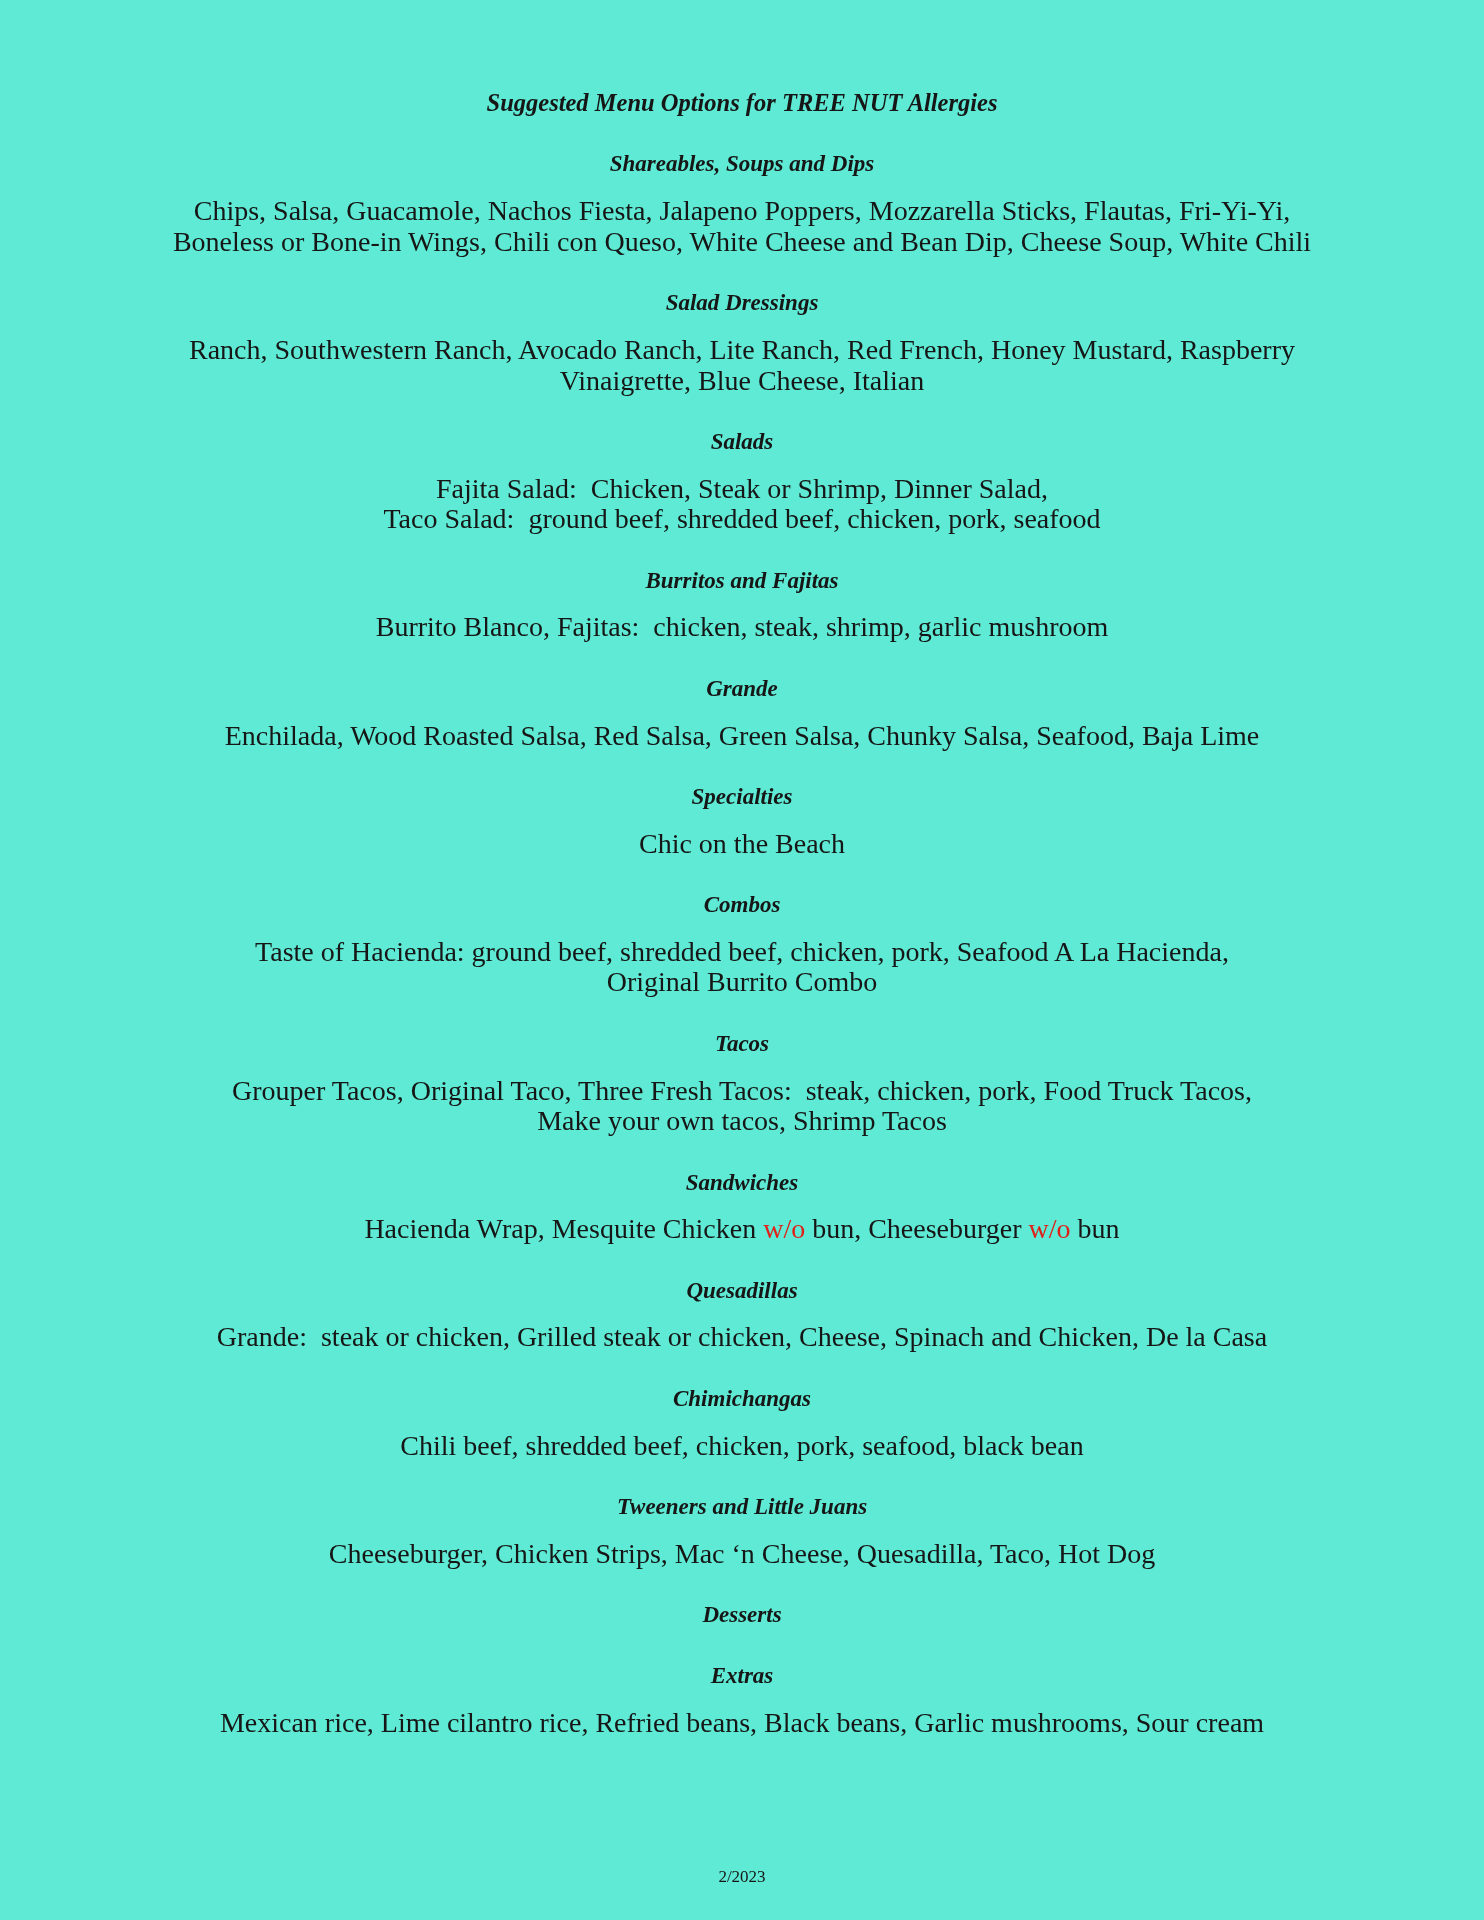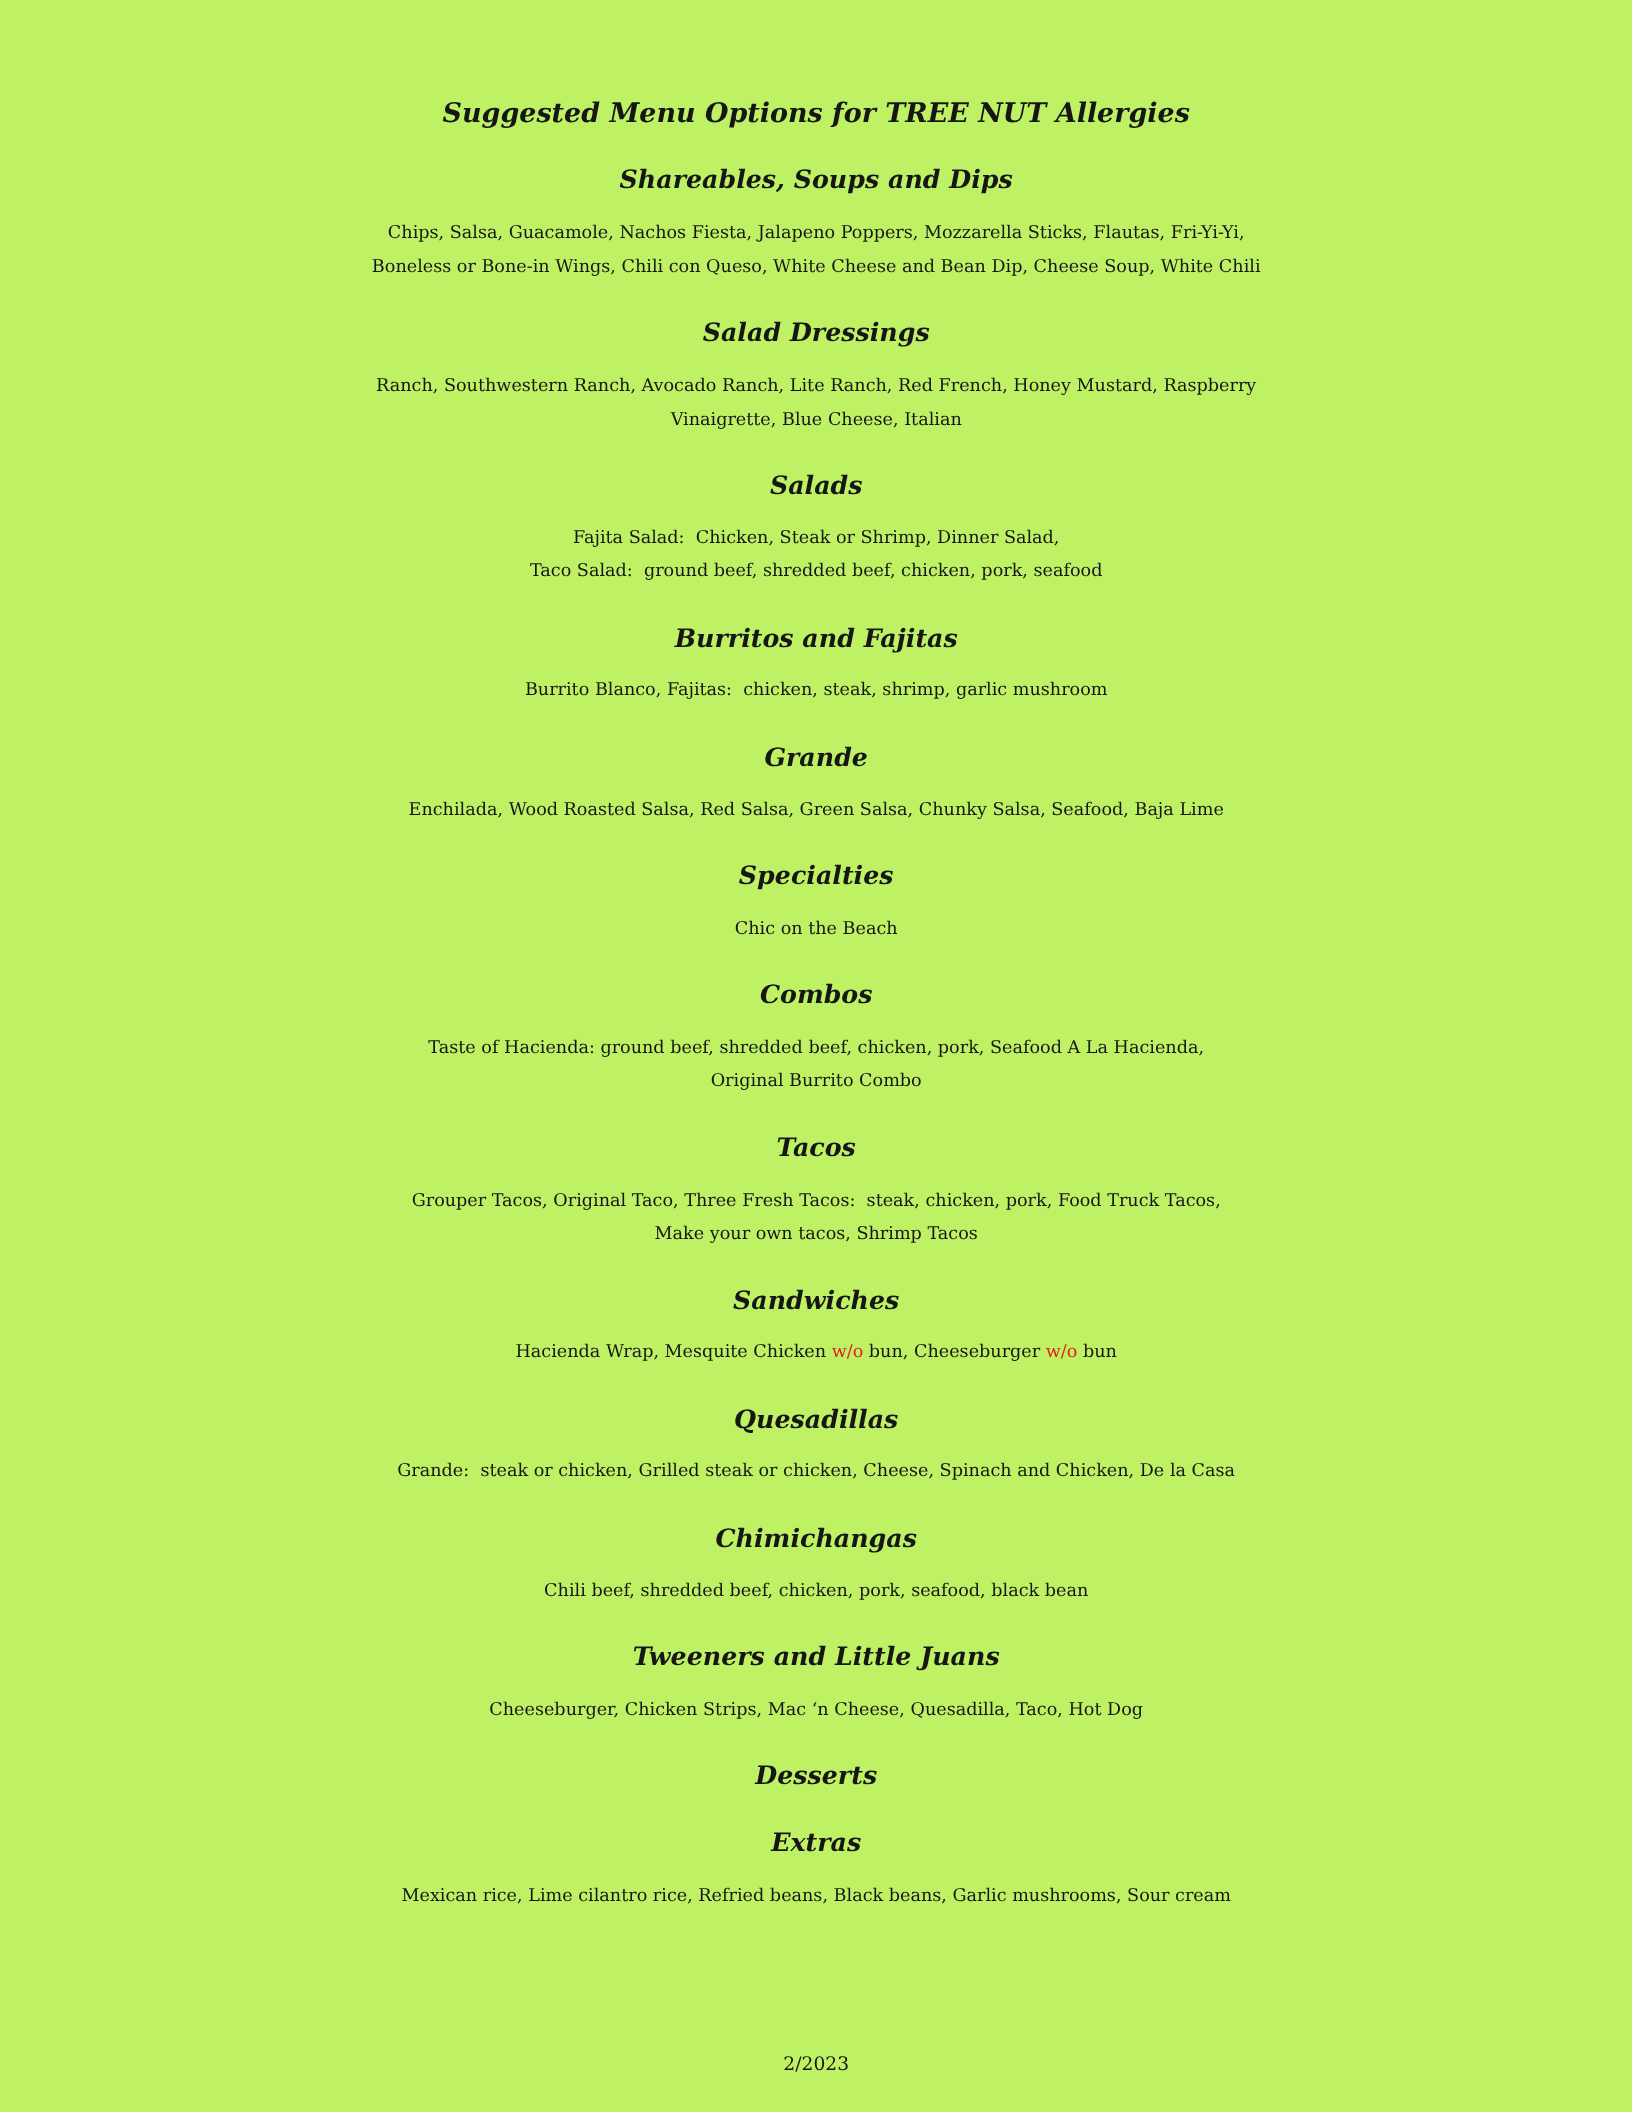--- a/index.html
+++ b/index.html
@@ -34,39 +34,39 @@
   .heading {
     margin: 16px;
     font-size: 23px;
     line-height: 30.7px;
     font-weight: bold;
     font-style: italic;
     white-space: pre-wrap;
   }
   .line {
     margin: 0;
-    font-size: 16px;
+    font-size: 28px;
     line-height: 30.7px;
     font-weight: normal;
     white-space: pre-wrap;
   }
   .red {
     color: var(--accent-red, #e02018);
   }
   .footer {
     margin: 122.8px 0 0 0;
     font-size: 17px;
     line-height: 30.7px;
     white-space: pre-wrap;
   }
 </style>
 </head>
 <body>
 
-<div class="page" style="color: rgb(22, 22, 22); background: #bef264;">
+<div class="page" style="color: rgb(22, 22, 22); background: #5eead4; font-family: Liberation Serif, serif;">
   <h1 class="title">Suggested Menu Options for TREE NUT Allergies</h1>
 
   <div>
   <section class="menu-section">
     <h2 class="heading">Shareables, Soups and Dips</h2>
     <div>
           <p class="line"><span>Chips, Salsa, Guacamole, Nachos Fiesta, Jalapeno Poppers, Mozzarella Sticks, Flautas, Fri-Yi-Yi,</span></p>
           <p class="line"><span>Boneless or Bone-in Wings, Chili con Queso, White Cheese and Bean Dip, Cheese Soup, White Chili</span></p>
         </div>
   </section>

